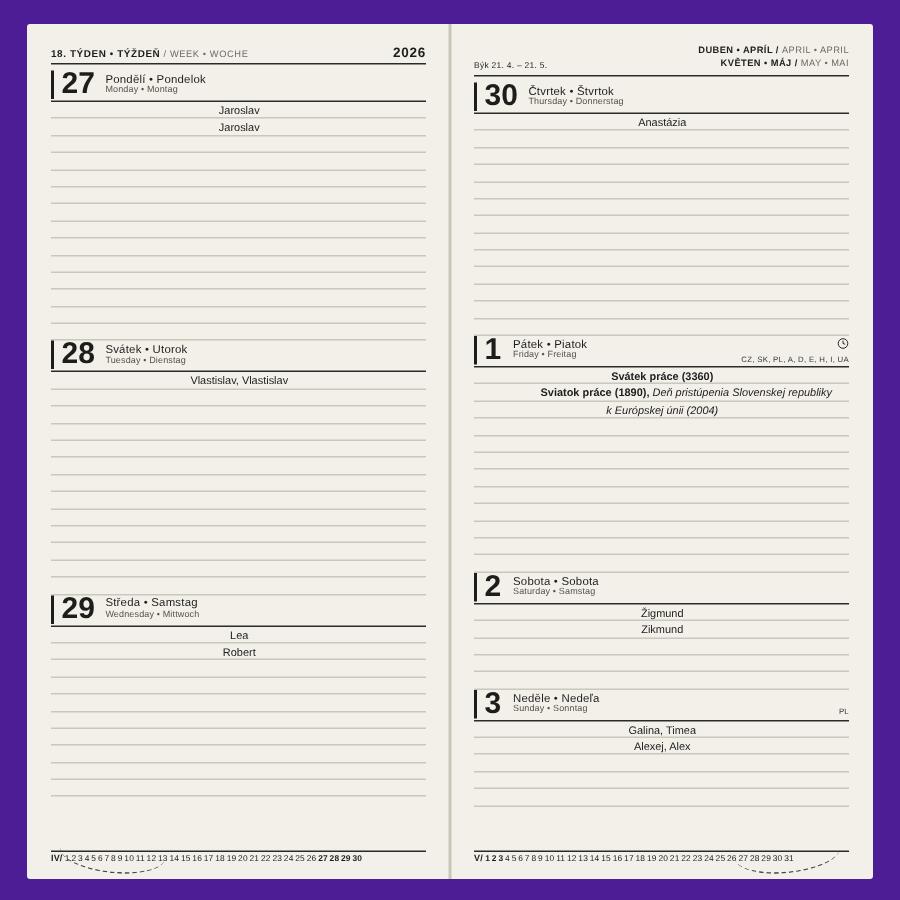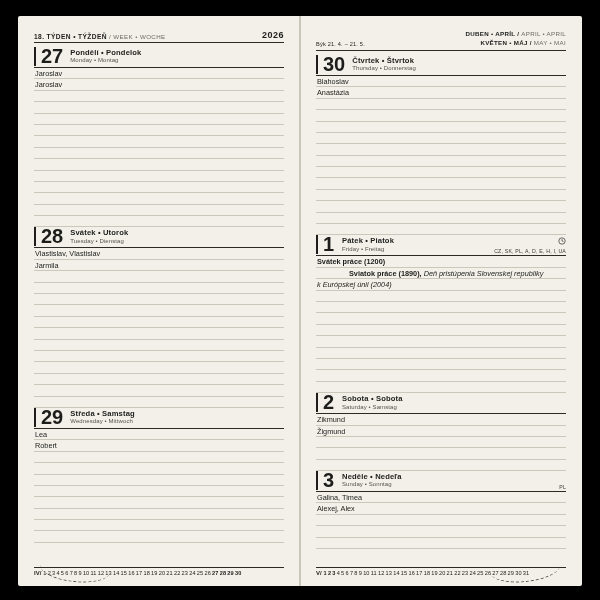--- a/index.html
+++ b/index.html
@@ -5,21 +5,21 @@
   * { box-sizing: border-box; }
   html, body {
     margin: 0; padding: 0;
     width: 600px; height: 600px;
     background: #1d1d1b;
     font-family: "Liberation Sans", sans-serif;
   }
   #page {
     position: relative;
     width: 600px; height: 600px;
-    background: #000000;
+    background: #4c1d95;
     overflow: hidden;
   }
   .spread {
     position: absolute;
     left: 18px; top: 16px;
     width: 564px; height: 570px;
     background: #f2f0e9;
     border-radius: 2px;
   }
   .gutter {
@@ -89,21 +89,21 @@
     line-height: 19px;
     color: #1d1d1b;
     padding-right: 7px;
     border-left: 2.4px solid #1d1d1b;
     padding-left: 5px;
     min-width: 26px;
   }
   .daynames { line-height: 1.12; }
   .dn1 {
     font-size: 7.6px;
-    font-weight: bold;
+    font-weight: normal;
     color: #1d1d1b;
     letter-spacing: .15px;
   }
   .dn2 {
     font-size: 6px;
     color: #55534c;
     letter-spacing: .1px;
   }
   .day-head .corner {
     position: absolute;
@@ -126,21 +126,21 @@
     border-bottom: 0.8px solid #cac7bb;
     font-size: 7.2px;
     color: #1d1d1b;
     line-height: 11.4px;
     padding-left: 1px;
     white-space: nowrap;
     overflow: hidden;
   }
   .line b { font-weight: bold; margin-left: 32px; }
   .line i { }
-  .line.name { font-size: 7.3px; }
+  .line.name { font-size: 7.3px; text-align: center; }
   .line.holiday { font-weight: bold; }
 
   
   .footer {
     position: absolute;
     left: 16px; right: 16px;
     bottom: 10px;
     border-top: 1px solid #2a2a26;
     padding-top: 2px;
     font-size: 5.6px;
@@ -206,21 +206,20 @@
           <div class="day-block">
             <div class="day-head">
               <div class="daynum">28</div>
               <div class="daynames">
                 <div class="dn1">Svátek • Utorok</div>
                 <div class="dn2">Tuesday • Dienstag</div>
               </div>
             </div>
             <div class="lines">
               <div class="line name">Vlastislav, Vlastislav</div>
-              <div class="line name">Jarmila</div>
               <div class="line"></div>
               <div class="line"></div>
               <div class="line"></div>
               <div class="line"></div>
               <div class="line"></div>
               <div class="line"></div>
               <div class="line"></div>
               <div class="line"></div>
               <div class="line"></div>
               <div class="line"></div>
@@ -273,21 +272,20 @@
       <div id="right-days">
           <div class="day-block">
             <div class="day-head">
               <div class="daynum">30</div>
               <div class="daynames">
                 <div class="dn1">Čtvrtek • Štvrtok</div>
                 <div class="dn2">Thursday • Donnerstag</div>
               </div>
             </div>
             <div class="lines">
-              <div class="line name">Blahoslav</div>
               <div class="line name">Anastázia</div>
               <div class="line"></div>
               <div class="line"></div>
               <div class="line"></div>
               <div class="line"></div>
               <div class="line"></div>
               <div class="line"></div>
               <div class="line"></div>
               <div class="line"></div>
               <div class="line"></div>
@@ -304,21 +302,21 @@
                 <div class="dn2">Friday • Freitag</div>
               </div>
               <div class="corner">CZ, SK, PL, A, D, E, H, I, UA</div>
               <div class="clock-icon"><svg width="8" height="8" viewBox="0 0 10 10">
                   <circle cx="5" cy="5" r="4" fill="none" stroke="#1d1d1b" stroke-width="0.8"></circle>
                   <line x1="5" y1="5" x2="5" y2="2.6" stroke="#1d1d1b" stroke-width="0.8"></line>
                   <line x1="5" y1="5" x2="6.8" y2="5.6" stroke="#1d1d1b" stroke-width="0.8"></line>
                 </svg></div>
             </div>
             <div class="lines">
-              <div class="line name holiday">Svátek práce (1200)</div>
+              <div class="line name holiday">Svátek práce (3360)</div>
               <div class="line name"><b>Sviatok práce (1890),</b> <i>Deň pristúpenia Slovenskej republiky</i></div>
               <div class="line name"><i>k Európskej únii (2004)</i></div>
               <div class="line"></div>
               <div class="line"></div>
               <div class="line"></div>
               <div class="line"></div>
               <div class="line"></div>
               <div class="line"></div>
               <div class="line"></div>
               <div class="line"></div>
@@ -327,22 +325,22 @@
           </div>
           <div class="day-block">
             <div class="day-head">
               <div class="daynum">2</div>
               <div class="daynames">
                 <div class="dn1">Sobota • Sobota</div>
                 <div class="dn2">Saturday • Samstag</div>
               </div>
             </div>
             <div class="lines">
+              <div class="line name">Žigmund</div>
               <div class="line name">Zikmund</div>
-              <div class="line name">Žigmund</div>
               <div class="line"></div>
               <div class="line"></div>
               <div class="line"></div>
             </div>
           </div>
           <div class="day-block">
             <div class="day-head">
               <div class="daynum">3</div>
               <div class="daynames">
                 <div class="dn1">Neděle • Nedeľa</div>

